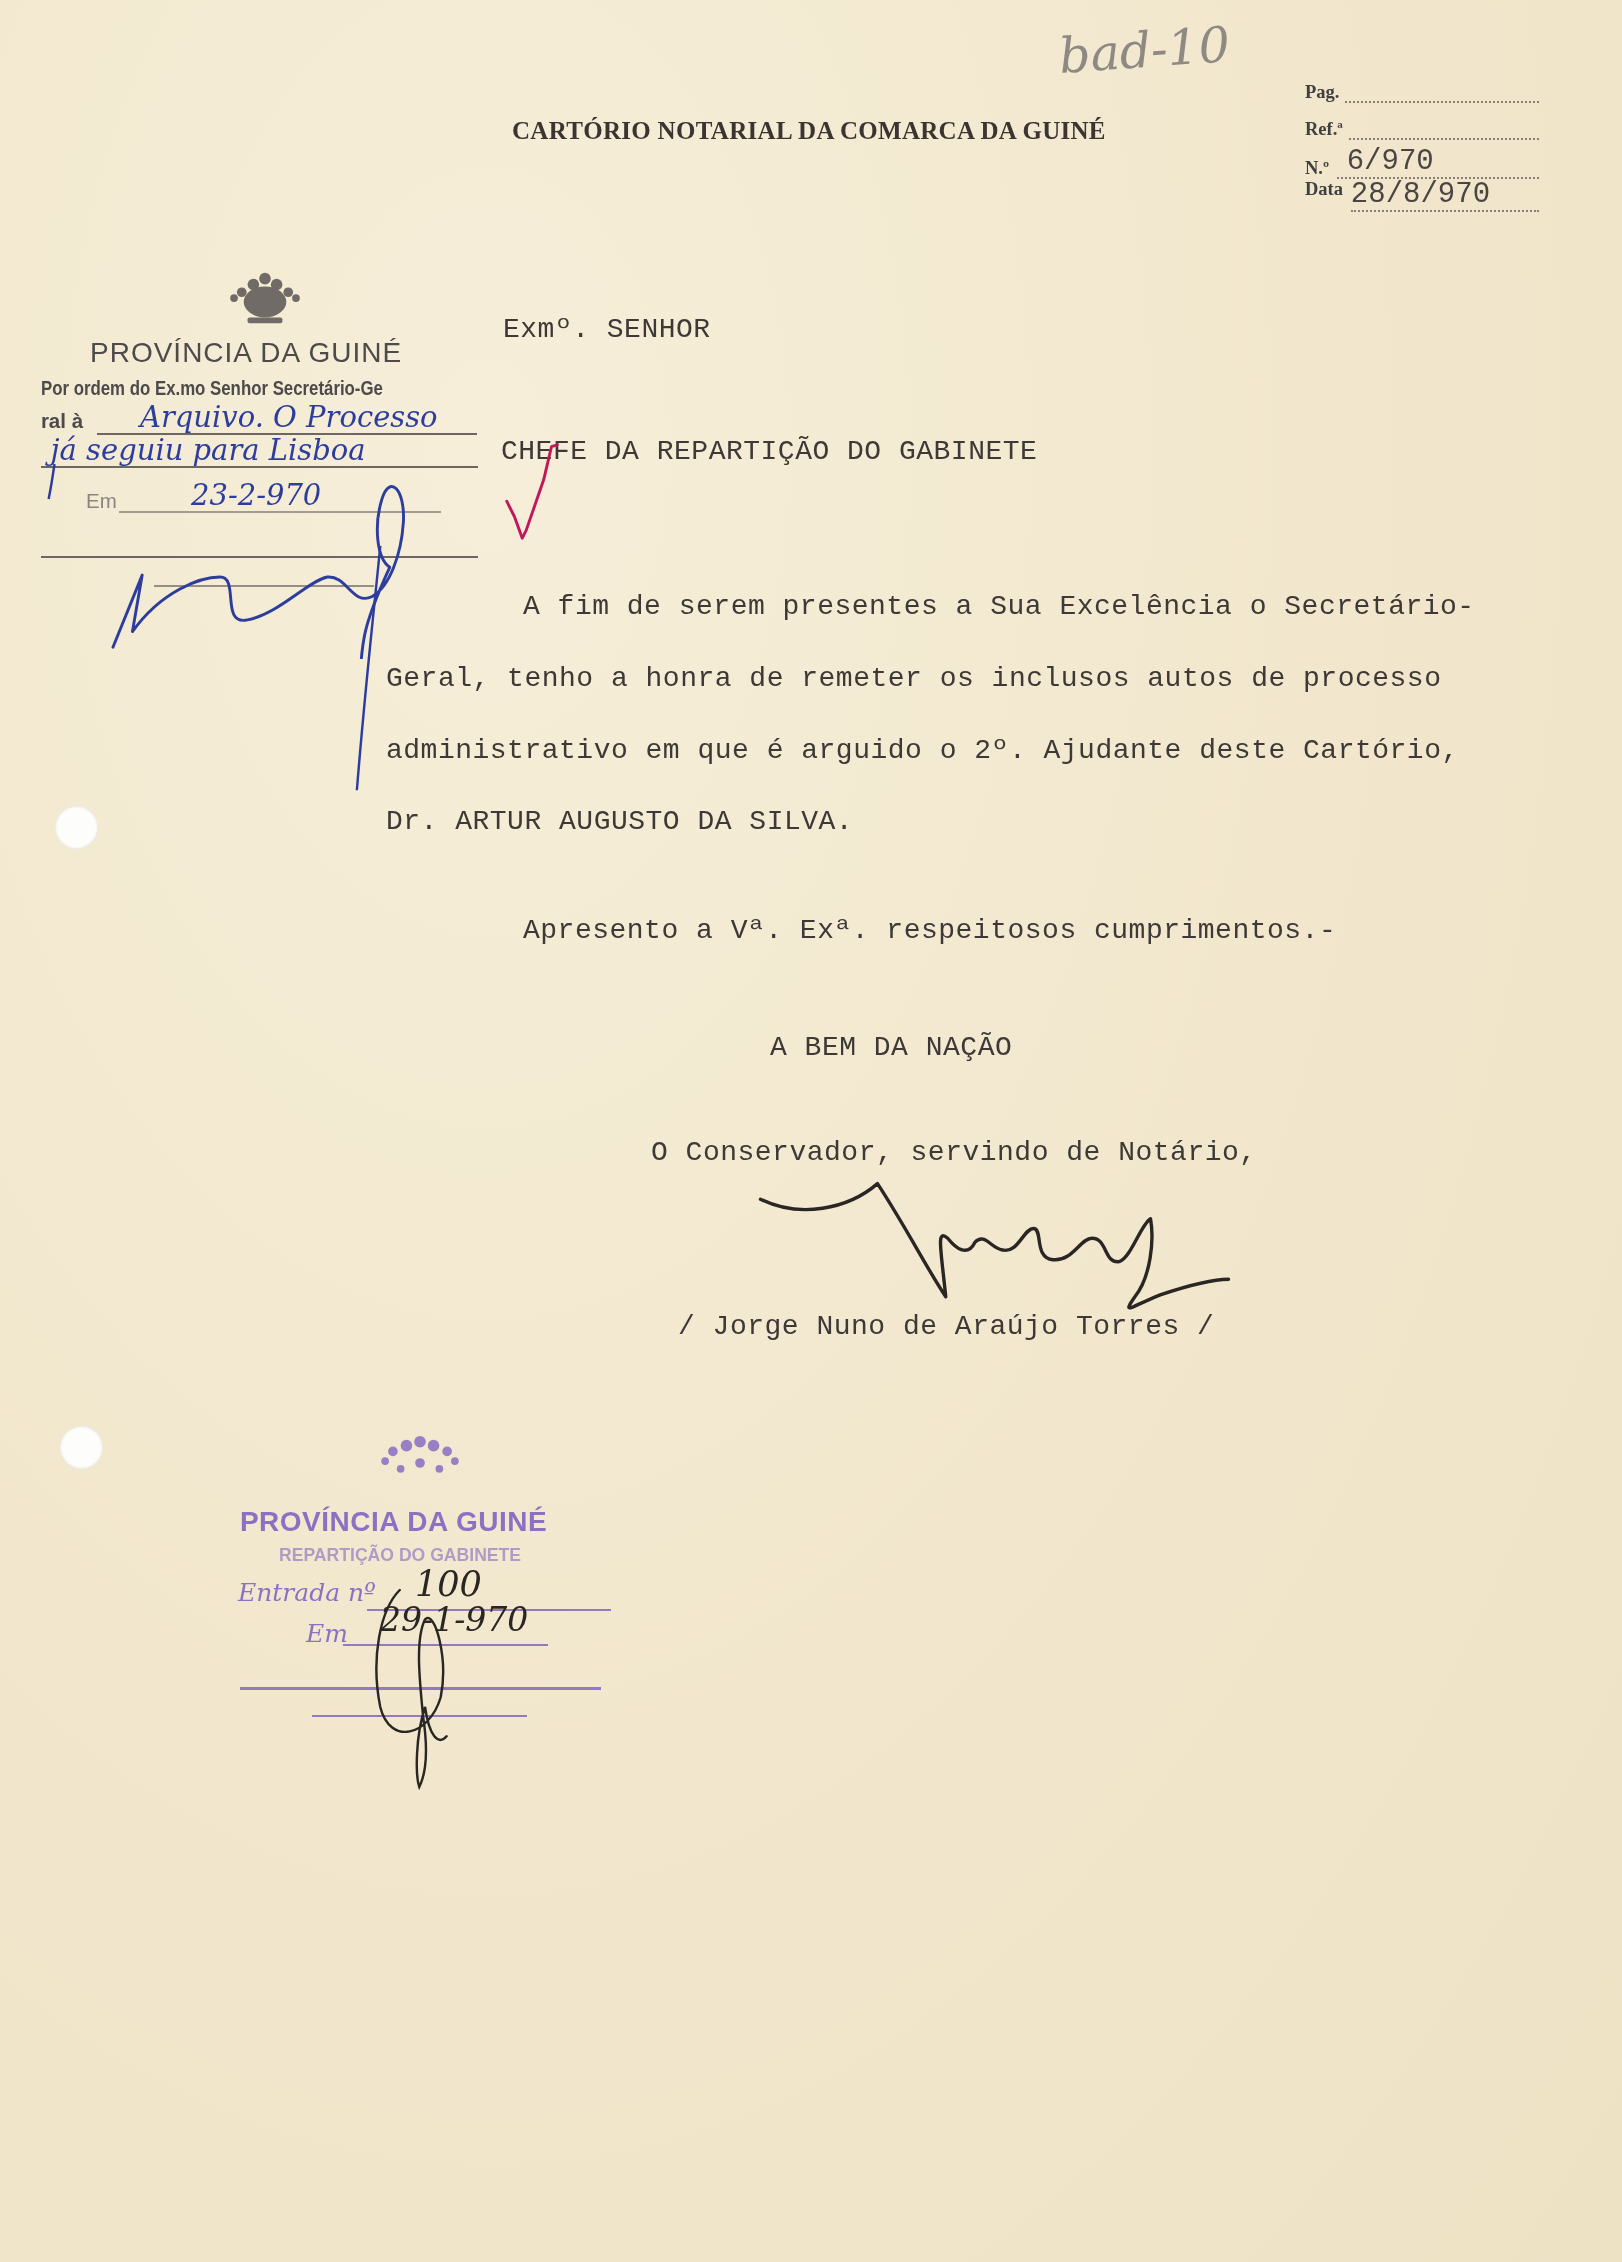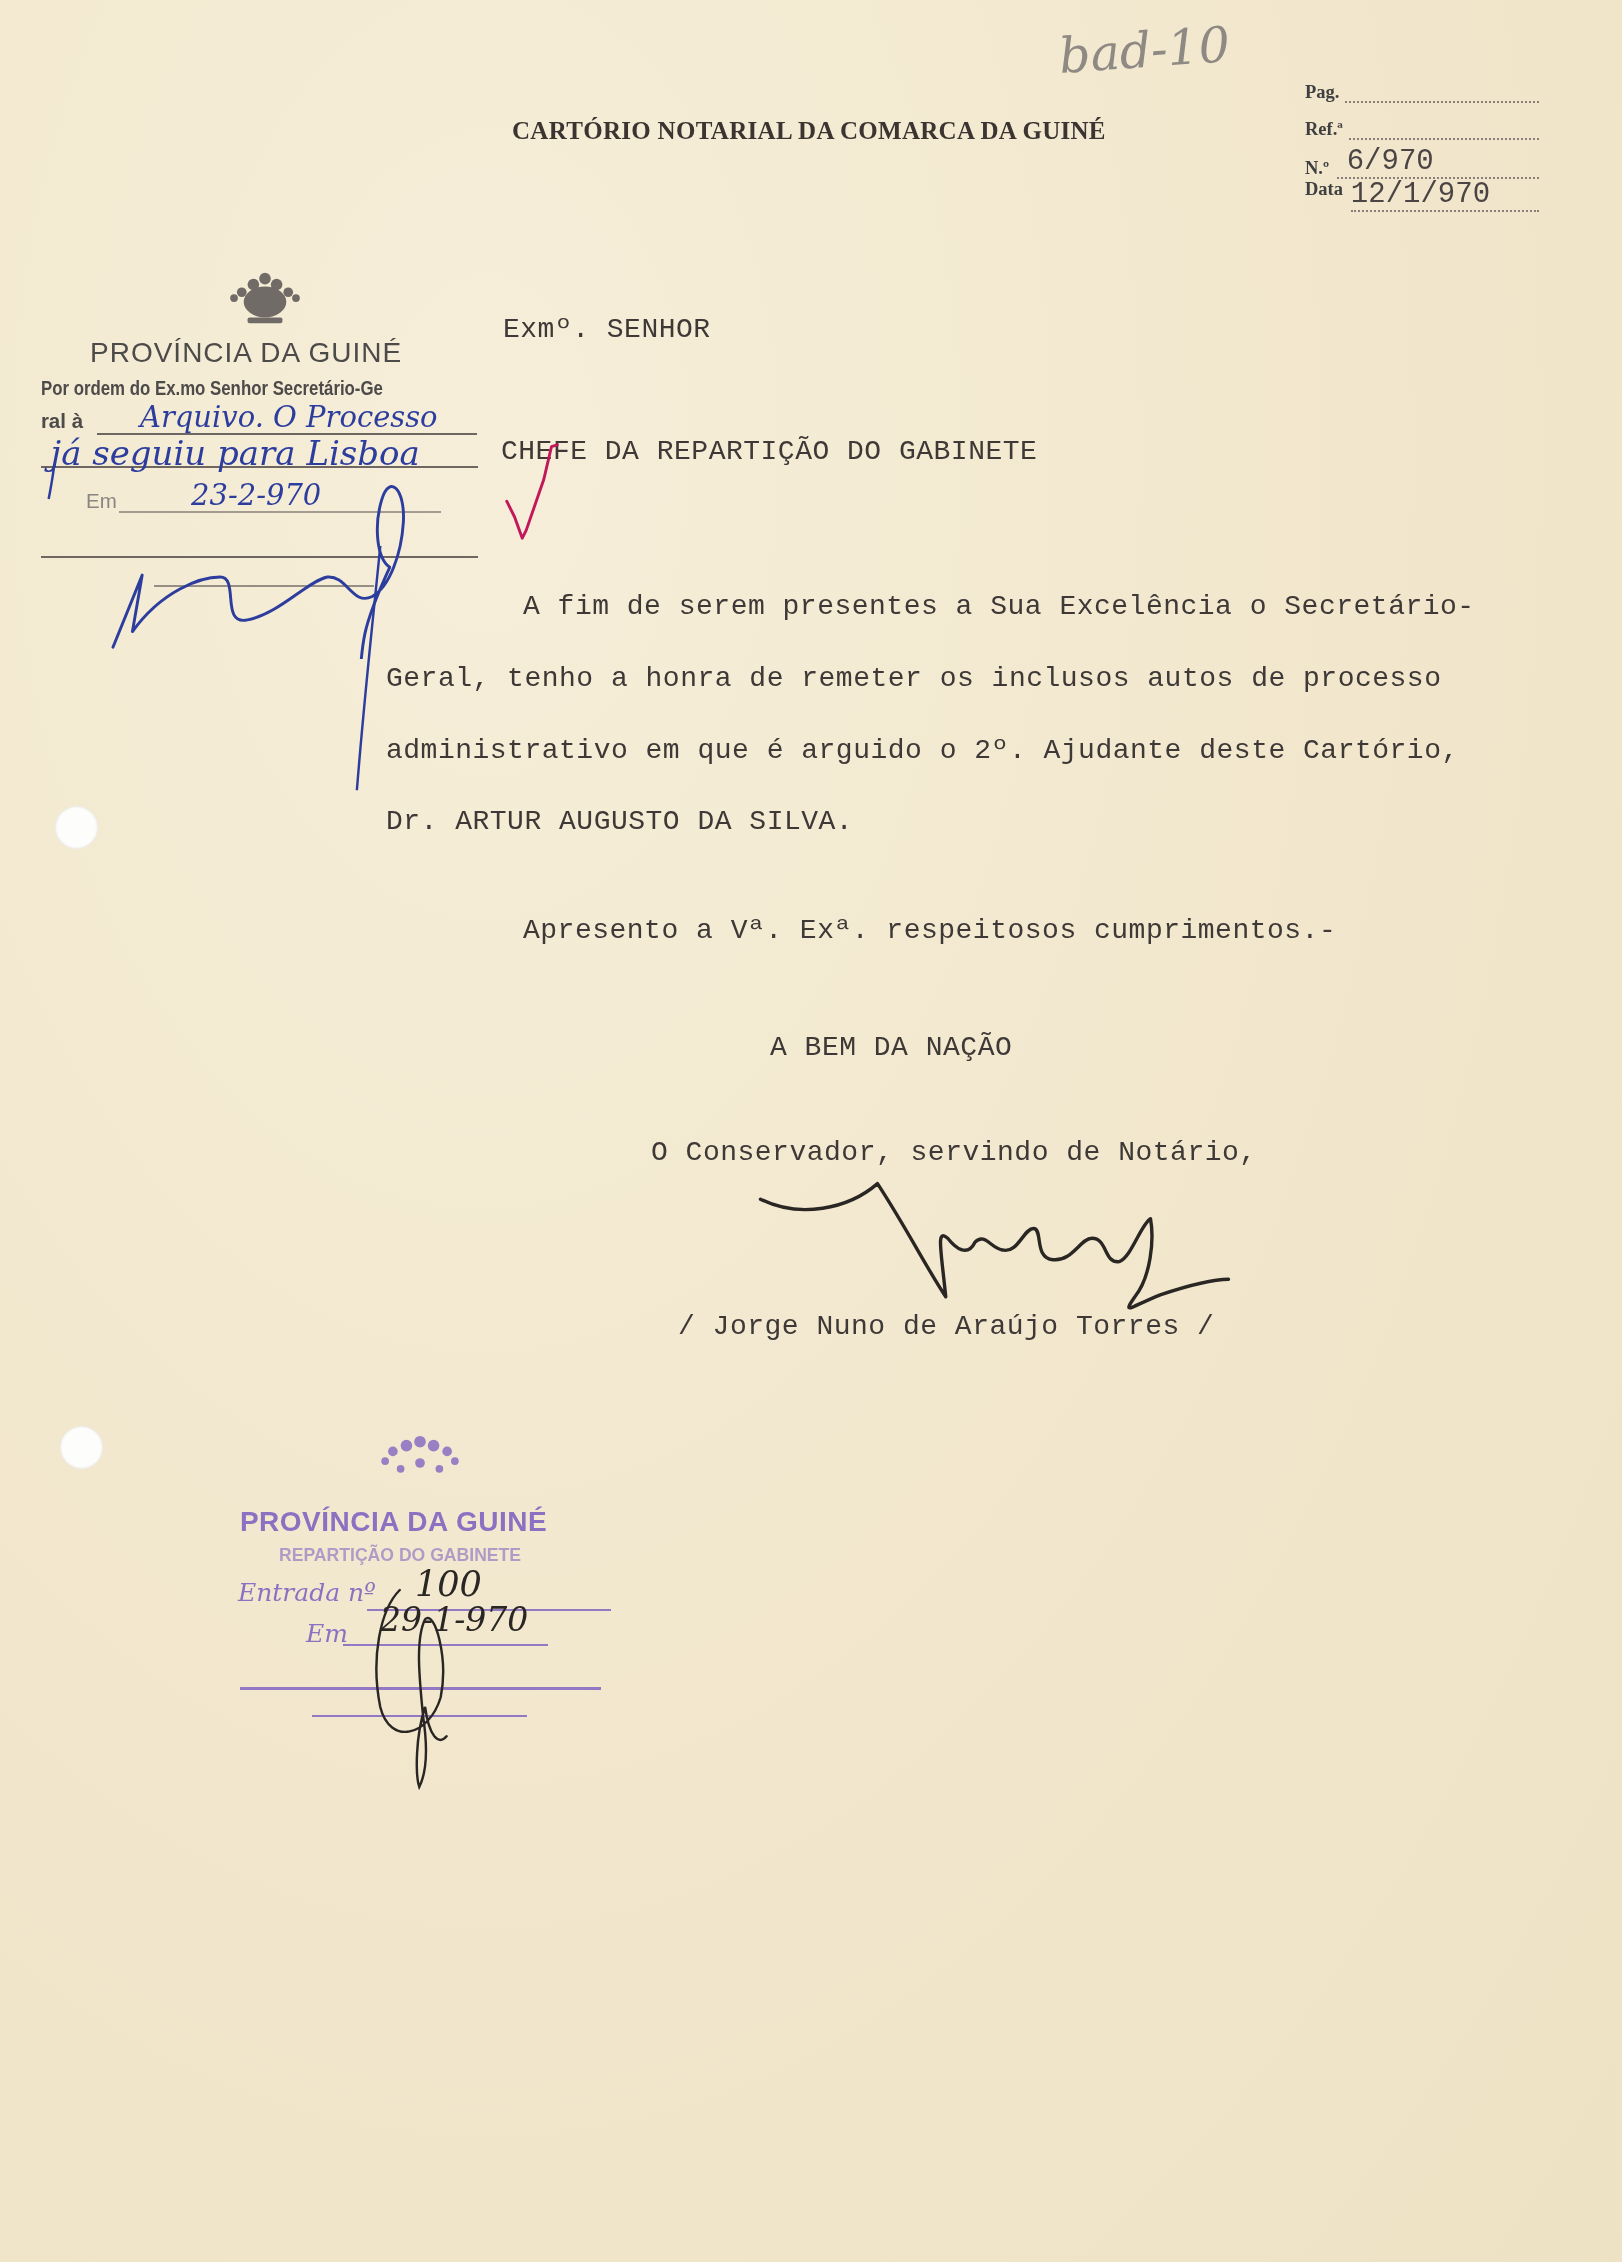--- a/index.html
+++ b/index.html
@@ -43,21 +43,21 @@
   <div style="display:flex; align-items:flex-end; height:37px;">
     <span class="ref-label">Ref.ª</span>
     <span class="ref-line" style="flex:1; margin-left:5.9px; height:19.5px;"></span>
   </div>
   <div style="display:flex; align-items:flex-end; height:39px;">
     <span class="ref-label">N.º</span>
     <span class="ref-line ref-value" style="flex:1; margin-left:7.8px; padding-left:9.8px; line-height:31px;">6/970</span>
   </div>
   <div style="display:flex; align-items:flex-start; height:41px;">
     <span class="ref-label">Data</span>
-    <span class="ref-line ref-value" style="flex:1; margin-left:7.8px; line-height:31px;">12/1/970</span>
+    <span class="ref-line ref-value" style="flex:1; margin-left:7.8px; line-height:31px;">28/8/970</span>
   </div>
 </div>
 
 <div class="abs" style="left:35px; top:269px; width:458px; height:390px;">
   <svg width="94" height="60" viewBox="0 0 96 62" style="position:absolute; left:183px; top:0;">
     <g fill="#5a5554" opacity="0.85">
       <circle cx="48" cy="10" r="6"></circle>
         <circle cx="36" cy="16" r="6"></circle>
         <circle cx="60" cy="16" r="6"></circle>
       <circle cx="24" cy="24" r="5"></circle>
@@ -67,21 +67,21 @@
       <ellipse cx="48" cy="34" rx="22" ry="16"></ellipse>
       <rect x="30" y="50" width="36" height="6" rx="2"></rect>
     </g>
   </svg>
   <div class="stamp1" style="position:absolute; left:55px; top:68px; font-size:28px; letter-spacing:1px;">PROVÍNCIA DA GUINÉ</div>
   <div class="stamp1" style="position:absolute; left:5.9px; top:107px; font-size:20.5px; font-weight:bold; transform:scaleX(0.82); transform-origin:left;">Por ordem do Ex.mo Senhor Secretário-Ge</div>
   <div class="stamp1" style="position:absolute; left:5.9px; top:140px; font-size:20.5px; font-weight:bold;">ral à</div>
   <div class="rule-grey" style="left:62px; top:164px; width:380px;"></div>
   <div class="hand-blue" style="position:absolute; left:105px; top:131px; font-size:29px;">Arquivo. O Processo</div>
   <div class="rule-grey" style="left:5.9px; top:197px; width:437px;"></div>
-  <div class="hand-blue" style="position:absolute; left:15.6px; top:164px; font-size:34px;">já seguiu para Lisboa</div>
+  <div class="hand-blue" style="position:absolute; left:15.6px; top:164px; font-size:29px;">já seguiu para Lisboa</div>
   <div class="stamp1" style="position:absolute; left:51px; top:220px; font-size:20.5px; color:#8a8582;">Em</div>
   <div class="rule-grey" style="left:84px; top:242px; width:322px; opacity:0.6;"></div>
   <div class="hand-blue" style="position:absolute; left:156px; top:209px; font-size:29px;">23-2-970</div>
   <div class="rule-grey" style="left:5.9px; top:287px; width:437px;"></div>
   <div class="rule-grey" style="left:119px; top:316px; width:220px; opacity:0.7;"></div>
   <svg width="458" height="390" viewBox="0 0 470 400" style="position:absolute; left:0; top:0;">
     <path d="M80 388 L110 314 L100 372 C130 330 170 316 190 316 C210 316 190 366 218 360 C250 354 280 320 300 316 C320 314 326 346 346 336 C364 326 376 292 378 260 C380 226 364 210 356 236 C348 262 350 296 364 306 C330 380 336 380 330 500" fill="none" stroke="#2c3d9e" stroke-width="3" stroke-linejoin="round" stroke-linecap="round"></path>
     <path d="M20 200 C18 214 16 226 14 236" fill="none" stroke="#2c3d9e" stroke-width="2.5"></path>
   </svg>
 </div>

